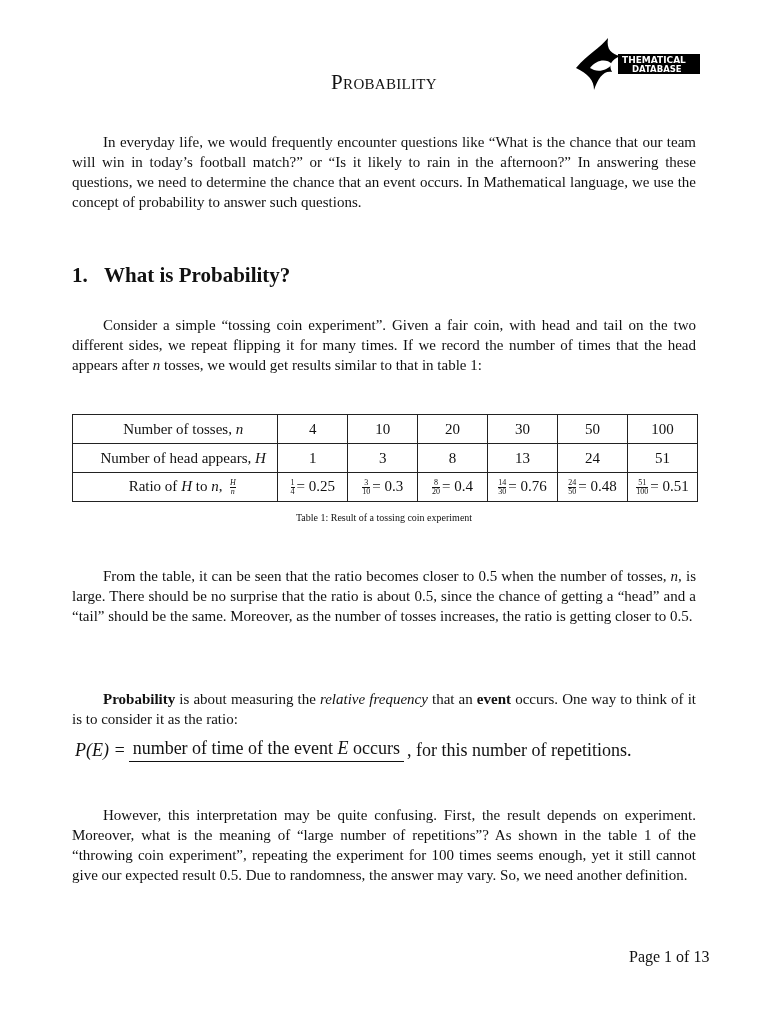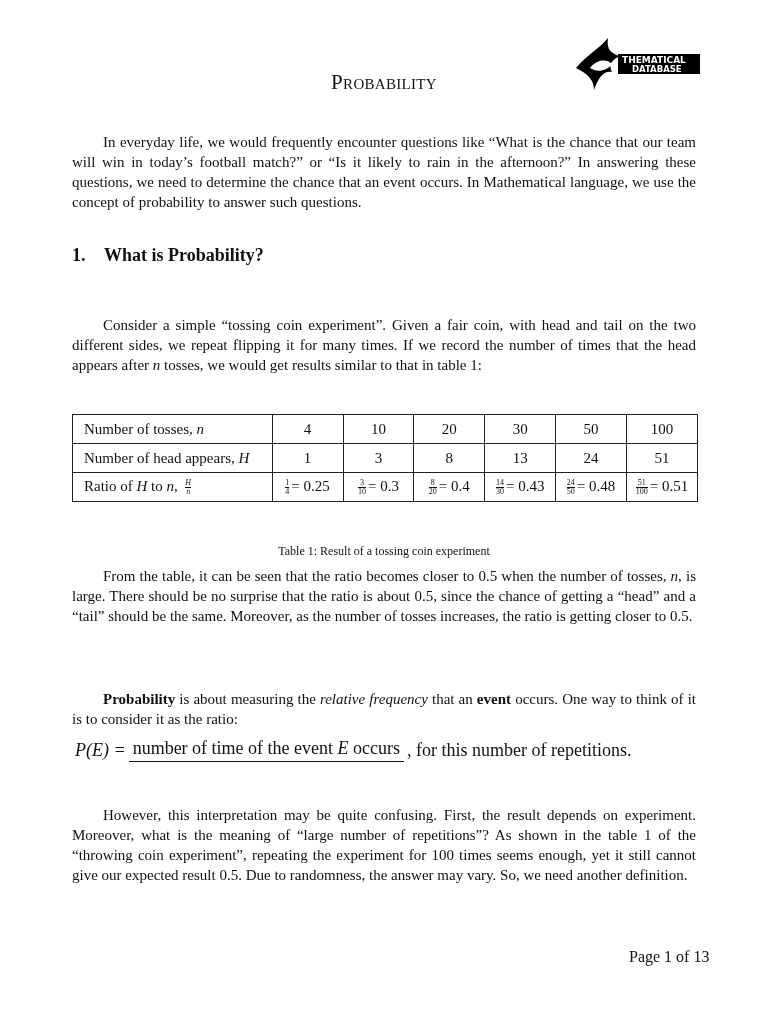--- a/index.html
+++ b/index.html
@@ -15,39 +15,39 @@
   .title {
     position: absolute; left: 0; right: 0; top: 70px; text-align: center;
     font-size: 21px; letter-spacing: 0.3px; font-variant: small-caps;
   }
   .para {
     position: absolute; left: 72px; width: 624px;
     font-size: 15px; line-height: 20px; text-align: justify;
     text-indent: 31px; margin: 0;
   }
   .heading {
-    position: absolute; left: 72px; top: 245px; font-size: 18px; font-weight: bold; font-family: Liberation Serif, serif;
+    position: absolute; left: 72px; top: 263px; font-size: 21px; font-weight: bold; font-family: Liberation Serif, serif;
   }
   .heading .num { display: inline-block; width: 32px; }
   table.data {
     position: absolute; left: 72px; top: 414px; width: 626px;
     border-collapse: collapse; font-size: 15px;
   }
   table.data td {
     border: 1px solid #222; height: 28px; padding: 0 4px; text-align: center;
   }
-  table.data td.rowhead { text-align: left; padding-left: 11px; width: 184px; }
+  table.data td.rowhead { text-align: center; padding-left: 20px; width: 184px; }
   table.data td.val { width: 62px; }
   .frac {
     display: inline-flex; flex-direction: column; align-items: center;
     vertical-align: middle; font-size: 8px; line-height: 8px; margin-right: 2px;
   }
   .frac .bar { border-top: 0.8px solid #111; width: 100%; }
   .caption {
-    position: absolute; left: 0; right: 0; top: 512px; text-align: center; font-size: 12px; margin-top: 32px;
+    position: absolute; left: 0; right: 0; top: 512px; text-align: center; font-size: 10px;
   }
   .formula {
     position: absolute; left: 75px; top: 738px; font-size: 18px;
     display: flex; align-items: center;
   }
   .bigfrac { display: inline-flex; flex-direction: column; align-items: center; margin: 0 3px; text-align: center; }
   .bigfrac .top { padding: 0 4px 2px 4px; border-bottom: 1px solid #111; }
   .bigfrac .bot { padding: 2px 4px 0 4px; }
   .pagenum { position: absolute; left: 629px; top: 948px; font-size: 16px; }
   i { font-style: italic; }
@@ -113,21 +113,21 @@
           </span><span>= 0.3</span></td>
     <td class="val"><span class="frac">
             <span>8</span>
             <span class="bar"></span>
             <span>20</span>
           </span><span>= 0.4</span></td>
     <td class="val"><span class="frac">
             <span>14</span>
             <span class="bar"></span>
             <span>30</span>
-          </span><span>= 0.43</span></td>
+          </span><span>= 0.76</span></td>
     <td class="val"><span class="frac">
             <span>24</span>
             <span class="bar"></span>
             <span>50</span>
           </span><span>= 0.48</span></td>
     <td class="val"><span class="frac">
             <span>51</span>
             <span class="bar"></span>
             <span>100</span>
           </span><span>= 0.51</span></td>

